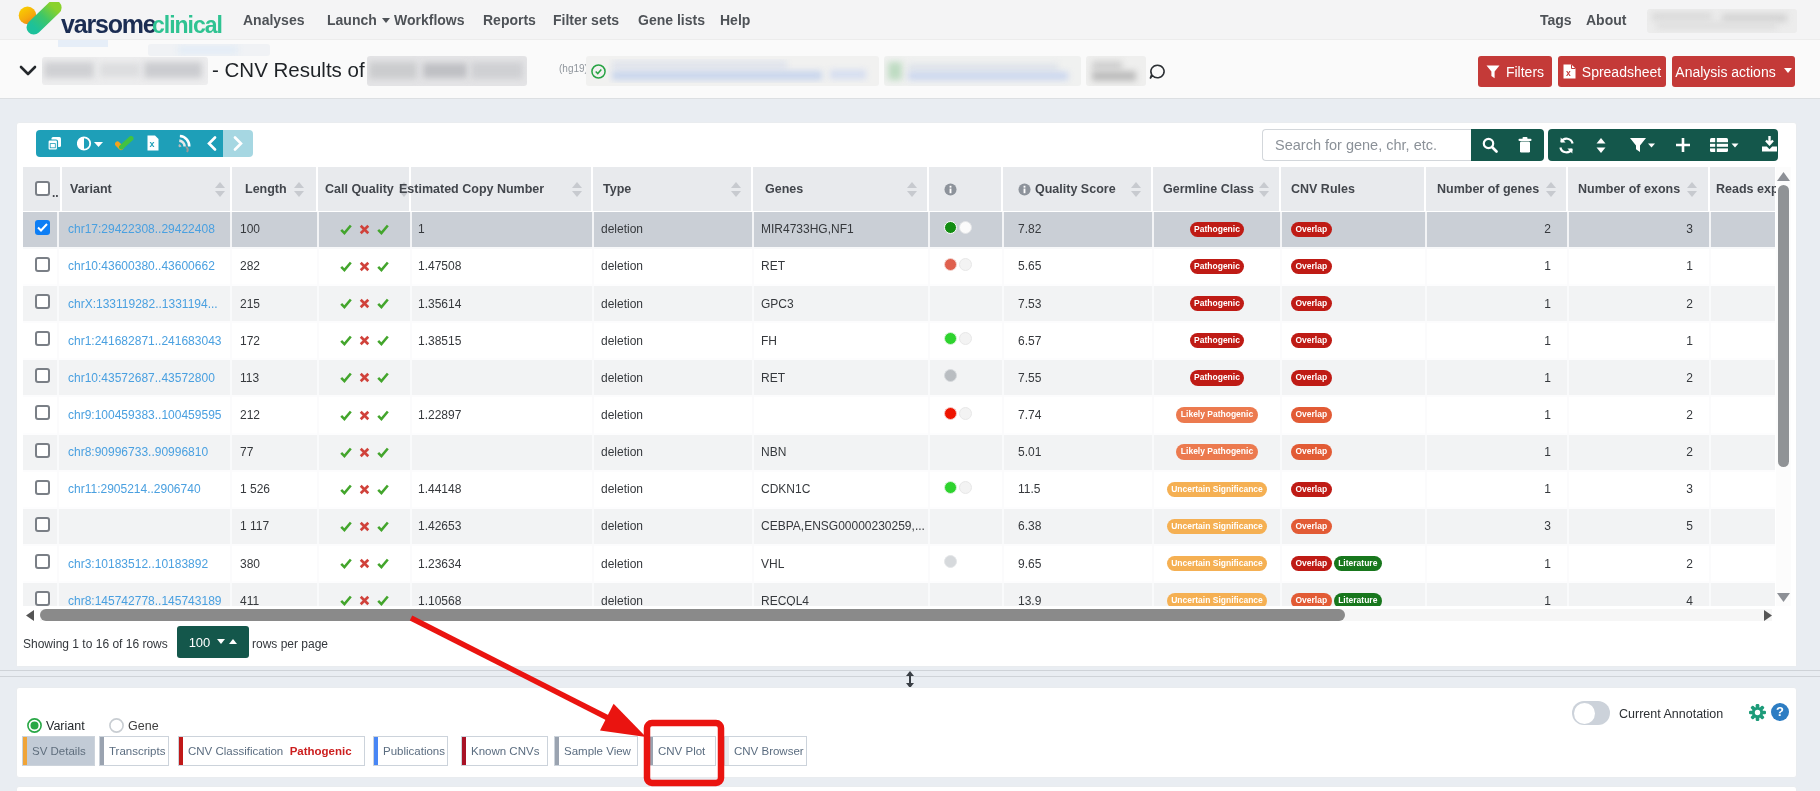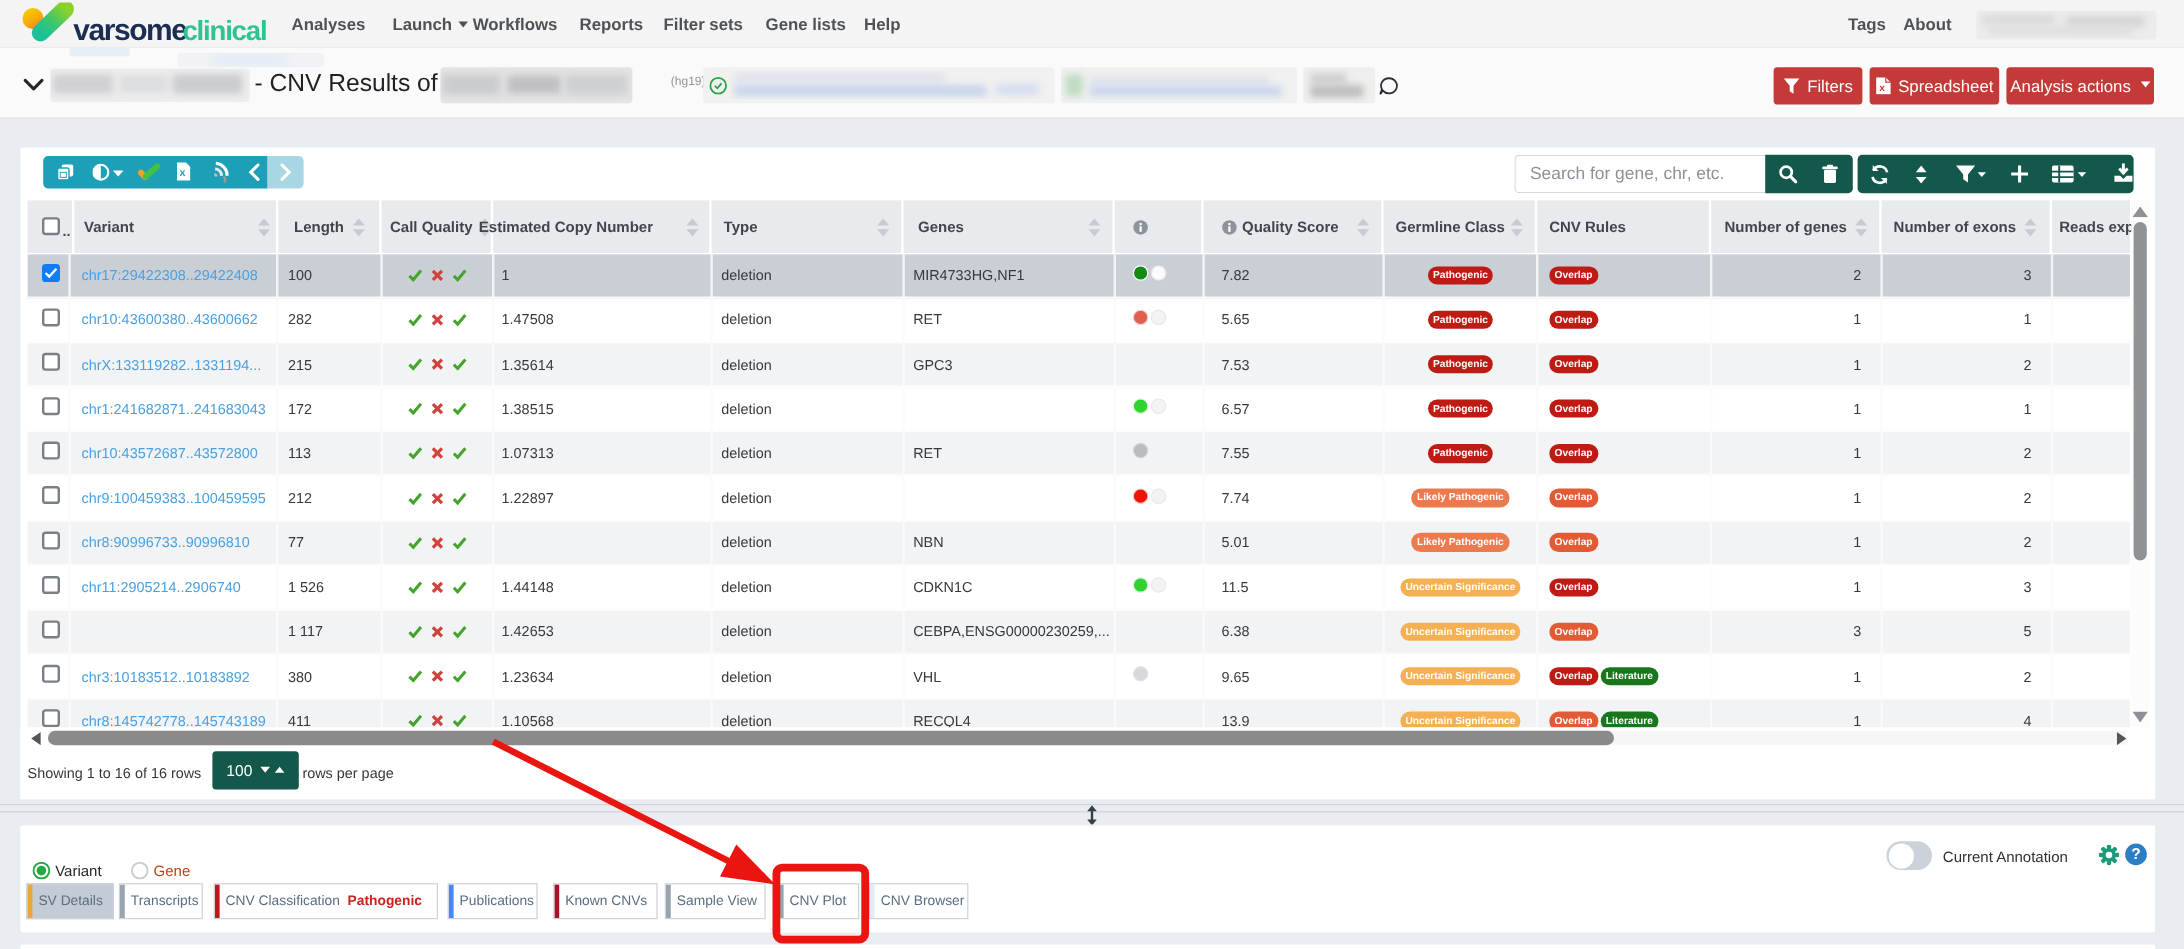--- a/index.html
+++ b/index.html
@@ -378,20 +378,21 @@
       </svg>
       <svg width="11" height="11" viewBox="0 0 14 13" style="flex:none">
         <path d="M2.2 1.7 L11.8 11.3 M11.8 1.7 L2.2 11.3" stroke="#d0423b" stroke-width="3.4" fill="none"></path>
       </svg>
       <svg width="12" height="11" viewBox="0 0 15 13" style="flex:none">
         <path d="M1.5 7 L5.5 11 L13.5 1.5" stroke="#43a52c" stroke-width="3.2" fill="none"></path>
       </svg>
     </div>
 <div class="cell" style="left:395px;width:170px">1.38515</div>
 <div class="cell" style="left:578px;width:150px">deletion</div>
+<div class="cell" style="left:738px;width:178px">FH</div>
 <div class="cell" style="left:921px;width:60px;gap:2px;padding-bottom:4px">
       <span class="dot" style="background:#2ed32e;border:1px solid #d8f3d8"></span>
       <span class="dot" style="background:#f3f3f3;border:1px solid #e8e8e8"></span>
     </div>
 <div class="cell" style="left:995px;width:140px">6.57</div>
 <div class="cell" style="left:1130px;width:128px;justify-content:center;overflow:visible">
       <span class="pill" style="background:#bf1b15">Pathogenic</span>
     </div>
 <div class="cell" style="left:1268px;width:150px;gap:2px">
       <span class="pill" style="background:#bf1b15">Overlap</span>
@@ -407,21 +408,20 @@
       <svg width="12" height="11" viewBox="0 0 15 13" style="flex:none">
         <path d="M1.5 7 L5.5 11 L13.5 1.5" stroke="#43a52c" stroke-width="3.2" fill="none"></path>
       </svg>
       <svg width="11" height="11" viewBox="0 0 14 13" style="flex:none">
         <path d="M2.2 1.7 L11.8 11.3 M11.8 1.7 L2.2 11.3" stroke="#d0423b" stroke-width="3.4" fill="none"></path>
       </svg>
       <svg width="12" height="11" viewBox="0 0 15 13" style="flex:none">
         <path d="M1.5 7 L5.5 11 L13.5 1.5" stroke="#43a52c" stroke-width="3.2" fill="none"></path>
       </svg>
     </div>
-<div class="cell" style="left:395px;width:170px">1.07313</div>
 <div class="cell" style="left:578px;width:150px">deletion</div>
 <div class="cell" style="left:738px;width:178px">RET</div>
 <div class="cell" style="left:921px;width:60px;gap:2px;padding-bottom:4px">
       <span class="dot" style="background:#b9bdc1;border:1px solid #d6d9dc"></span>
     </div>
 <div class="cell" style="left:995px;width:140px">7.55</div>
 <div class="cell" style="left:1130px;width:128px;justify-content:center;overflow:visible">
       <span class="pill" style="background:#bf1b15">Pathogenic</span>
     </div>
 <div class="cell" style="left:1268px;width:150px;gap:2px">
@@ -652,21 +652,21 @@
   </svg>
 <div class="card" style="left:16px;top:687px;width:1781px;height:91px"></div>
 <svg class="abs" style="left:27px;top:718px" width="15" height="15" viewBox="0 0 15 15">
     <circle cx="7.5" cy="7.5" r="6.6" fill="#fff" stroke="#28a745" stroke-width="1.6"></circle>
     <circle cx="7.5" cy="7.5" r="4" fill="#28a745"></circle>
   </svg>
 <div class="abs" style="left:46px;top:719px;font-size:12.5px;color:#24282c">Variant</div>
 <svg class="abs" style="left:109px;top:718px" width="15" height="15" viewBox="0 0 15 15">
     <circle cx="7.5" cy="7.5" r="6.6" fill="#fff" stroke="#c8cdd2" stroke-width="1.6"></circle>
   </svg>
-<div class="abs" style="left:128px;top:719px;font-size:12.5px;color:#c2410c">Gene</div>
+<div class="abs" style="left:128px;top:719px;font-size:12.5px;color:#404040">Gene</div>
 <div class="tab" style="left:22px;width:73px;background:#c2cbd6;color:#5f6e7d"><span class="tbar" style="background:#f0a437"></span>SV Details</div>
 <div class="tab" style="left:99px;width:70px;background:#fff;color:#5b6d80"><span class="tbar" style="background:#9aa3b0"></span>Transcripts</div>
 <div class="tab" style="left:178px;width:187px;background:#fff;color:#5b6d80"><span class="tbar" style="background:#c01818"></span>CNV Classification&nbsp;&nbsp;<span style="color:#cc1f1f;font-weight:bold">Pathogenic</span></div>
 <div class="tab" style="left:373px;width:75px;background:#fff;color:#5b6d80"><span class="tbar" style="background:#4886f5"></span>Publications</div>
 <div class="tab" style="left:461px;width:87px;background:#fff;color:#5b6d80"><span class="tbar" style="background:#a81226"></span>Known CNVs</div>
 <div class="tab" style="left:554px;width:84px;background:#fff;color:#5b6d80"><span class="tbar" style="background:#9aa3b0"></span>Sample View</div>
 <div class="tab" style="left:648px;width:68px;background:#fff;color:#5b6d80"><span class="tbar" style="background:#9aa3b0"></span>CNV Plot</div>
 <div class="tab" style="left:724px;width:83px;background:#fff;color:#5b6d80"><span class="tbar" style="background:#e8ebee"></span>CNV Browser</div>
 <div class="abs" style="left:1572px;top:701px;width:38px;height:24px;background:#ccd2da;border-radius:12px"></div>
 <div class="abs" style="left:1573.5px;top:702.5px;width:21px;height:21px;background:#fff;border-radius:50%"></div>

